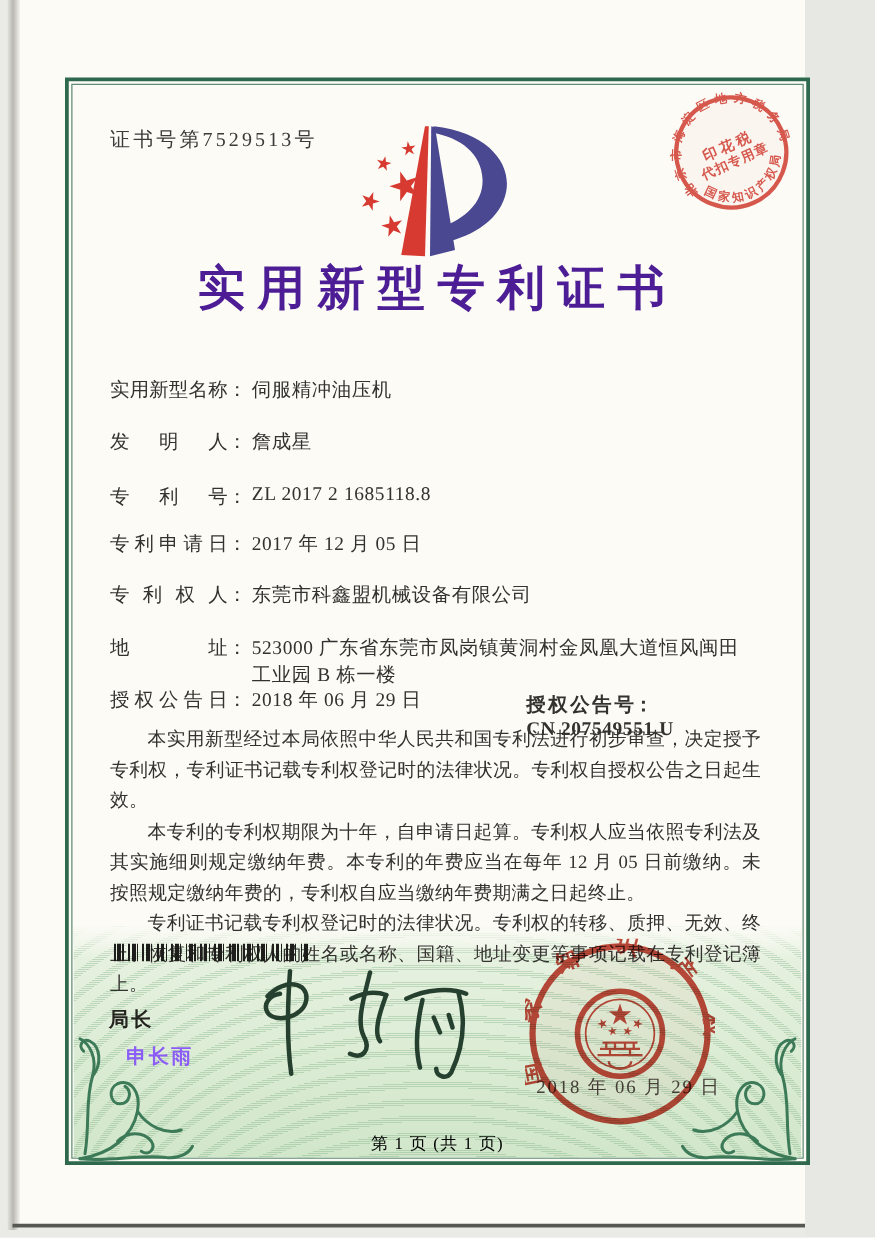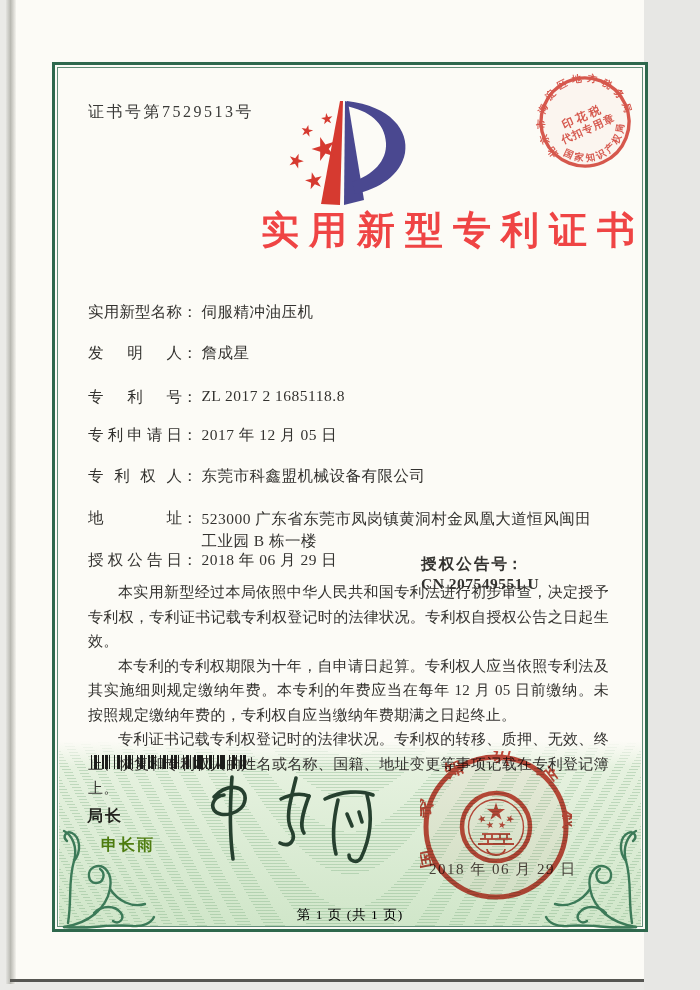--- a/index.html
+++ b/index.html
@@ -15,22 +15,22 @@
 
   
   .cert { position:absolute; left:52px; top:62px; width:596px; height:870px;
     border:3px solid #2e684d; background:#fcfbf6; }
   .cert::before { content:''; position:absolute; inset:2px; border:1px solid rgba(46,104,77,.75); pointer-events:none; }
 
   .cert-no { position:absolute; left:33px; top:37px; font-size:16px; letter-spacing:2.5px; color:#3a3a38; }
 
   .logo { position:absolute; left:228px; top:32px; width:152px; height:114px; }
 
-  .title { position:absolute; left:0; top:140px; width:100%; text-align:right;
-    font-size:38px; font-weight:bold; color:#ef4444; letter-spacing:10px; }
+  .title { position:absolute; left:0; top:140px; width:100%; text-align:center;
+    font-size:38px; font-weight:bold; color:#4c1d95; letter-spacing:10px; }
 
   .frow { position:absolute; left:33px; width:540px; font-size:15.5px; color:#33322f; }
   .flabel { display:inline-block; width:94px; text-align:justify; text-align-last:justify; vertical-align:top; }
   .flabel.narrow { width:86px; }
   .fsep { display:inline-block; vertical-align:top; }
   .fval { display:inline-block; vertical-align:top; letter-spacing:.5px; }
   .addr-lines { display:inline-block; vertical-align:top; line-height:22px; letter-spacing:.5px; }
   .grant-right { position:absolute; left:333px; top:4px;font-weight:bold; }
 
   .body-text { position:absolute; left:33px; right:36px; top:515px; font-size:15px;
@@ -47,21 +47,21 @@
 
   .flourish { position:absolute; bottom:-2px; width:98px; height:118px; }
   .flourish.left { left:4px; }
   .flourish.right { right:4px; transform:scaleX(-1); }
 
   .barcode { position:absolute; left:36px; top:690px; width:156px; height:14px;
     background:repeating-linear-gradient(90deg,#1d1d1b 0 1.5px,transparent 1.5px 3px,#1d1d1b 3px 6px,transparent 6px 7px,#1d1d1b 7px 8px,transparent 8px 11.5px); }
 
   .signoff-title { position:absolute; left:32px; top:741px; font-size:16px; color:#24241f;
     font-family:Liberation Mono, monospace; font-weight:600; letter-spacing:2px; }
-  .signoff-name  { position:absolute; left:46px; top:770px; font-size:16px; color:#4d7c0f;
+  .signoff-name  { position:absolute; left:46px; top:770px; font-size:16px; color:#8b5cf6;
     font-family:"Liberation Sans","DejaVu Sans",sans-serif; font-weight:600; letter-spacing:2px; }
   .signature { position:absolute; left:146px; top:704px; width:178px; height:98px; }
 
   .seal { position:absolute; left:365px; top:686px; width:152px; height:152px;
     mix-blend-mode:multiply; opacity:.92; }
   .seal-date { position:absolute; left:374px; top:795px; font-size:15px; color:#454038;
     letter-spacing:1.5px; }
 
   .tax-stamp { position:absolute; left:481px; top:8px; width:98px; height:98px;
     transform:rotate(-24deg); mix-blend-mode:multiply; opacity:.9; }

